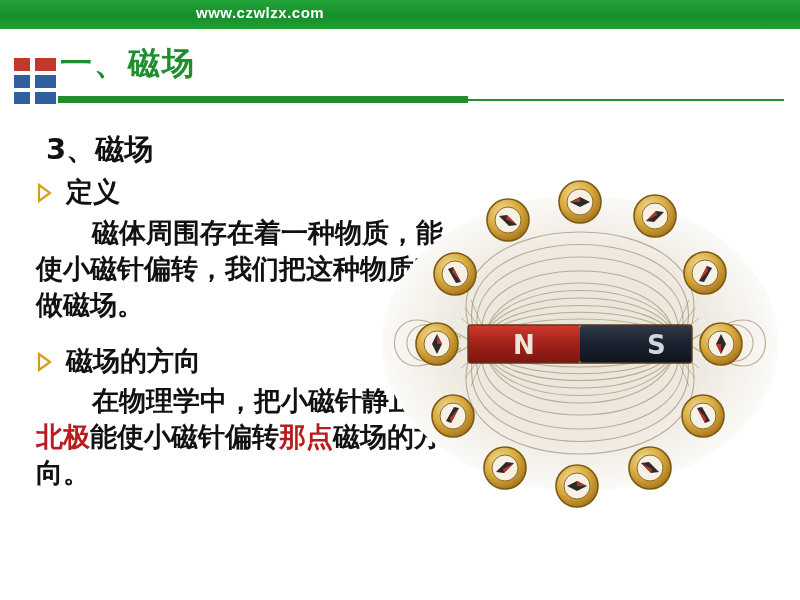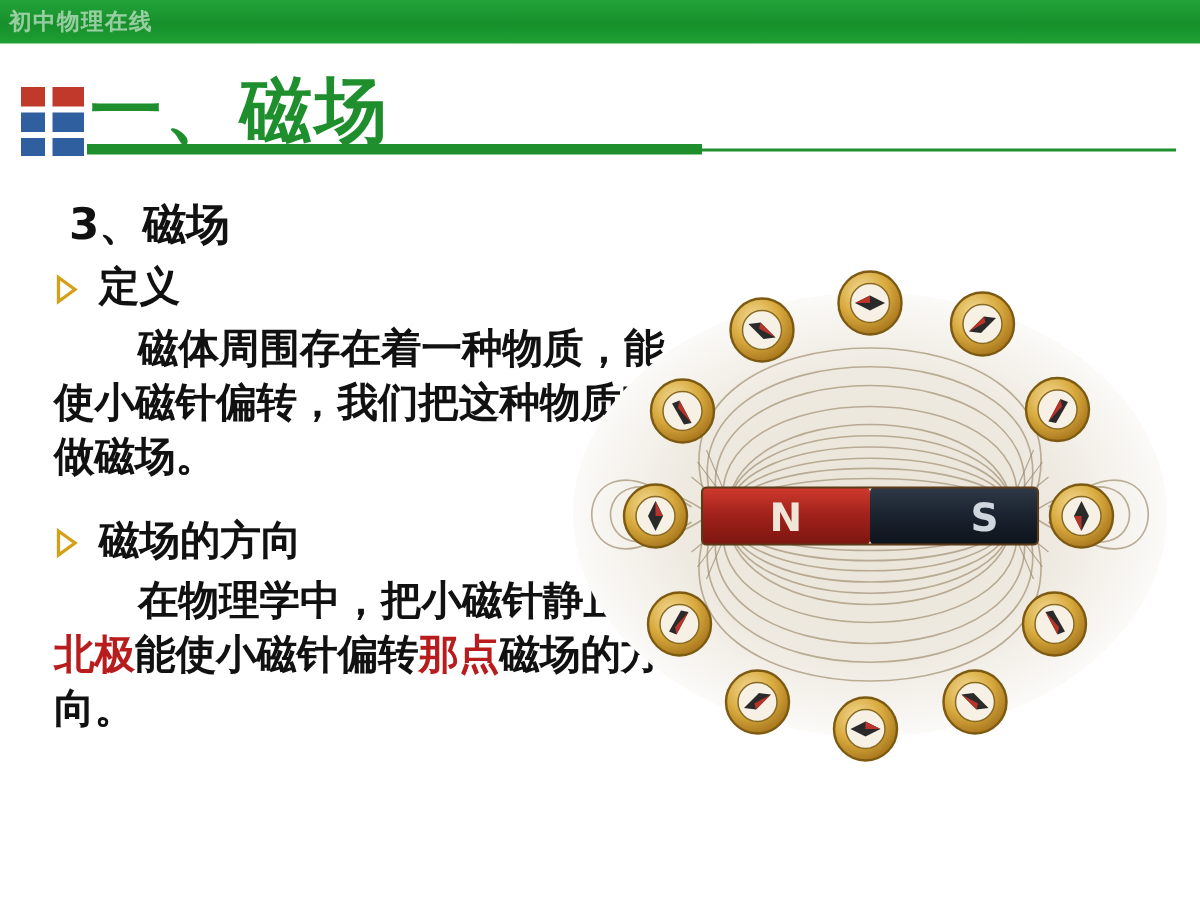--- a/index.html
+++ b/index.html
@@ -75,21 +75,21 @@
   }
   .title-bullet .bx {
     position: absolute; left: 16px; top: 0; width: 5px; height: 46px;
     background: #ffffff;
   }
   .title-text {
     position: absolute;
     left: 60px;
     top: 42px;
     font-family: "DejaVu Sans", sans-serif;
-    font-size: 48px;
+    font-size: 32px;
     font-weight: bold;
     color: #1f8f2e;
     white-space: nowrap;
     letter-spacing: 2px;
   }
   .title-rule-thick {
     position: absolute;
     left: 58px;
     top: 96px;
     width: 410px;
@@ -162,21 +162,21 @@
     top: 168px;
     width: 430px;
     height: 360px;
   }
   .figure svg { display: block; }
 </style>
 </head>
 <body>
 
 <div class="banner">
-  <div class="banner-logo">初中物理在线</div>
+  <div class="banner-url">www.czwlzx.com</div>
 </div>
 
 <div class="title-bullet">
   <div class="b1"></div>
   <div class="b2"></div>
   <div class="b3"></div>
   <div class="bx"></div>
 </div>
 <div class="title-text">一、磁场</div>
 <div class="title-rule-thick"></div>

